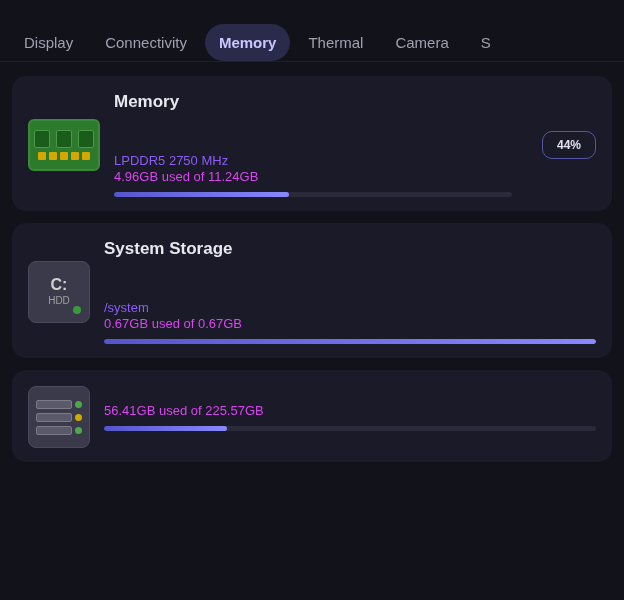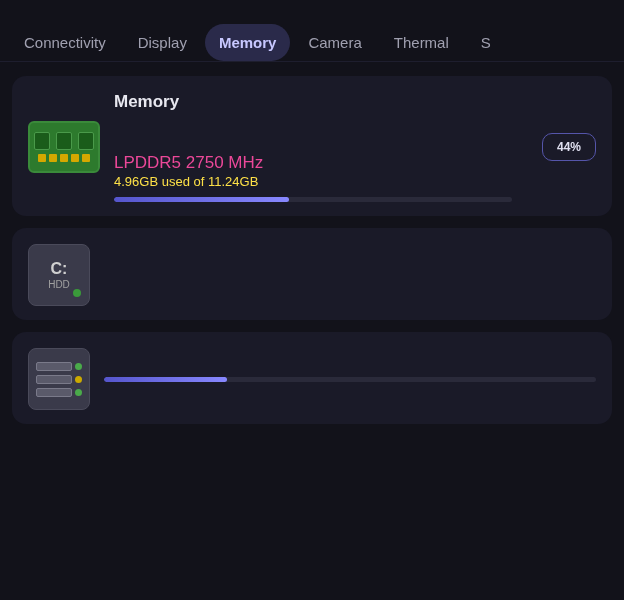--- a/index.html
+++ b/index.html
@@ -217,29 +217,29 @@
     }
 
     .card-title {
       font-size: 17px;
       font-weight: 700;
       color: #e8e8f0;
       margin-bottom: 2px;
     }
 
     .card-sub {
-      font-size: 17px;
-      color: #ec4899;
+      font-size: 13px;
+      color: #8b5cf6;
       margin-bottom: 1px;
       margin-top: 41px;
     }
 
     .card-usage {
       font-size: 13px;
-      color: #fde047;
+      color: #d946ef;
       margin-bottom: 8px;
     }
 
     
     .progress-bar-bg {
       height: 5px;
       background: #2a2a3a;
       border-radius: 3px;
       overflow: hidden;
       width: 100%;
@@ -270,25 +270,25 @@
 
 <div class="header">
   <span class="header-title"></span>
   <div class="header-icons">
     <button class="icon-btn"></button>
     <button class="icon-btn"></button>
   </div>
 </div>
 
 <div class="tab-bar" id="tab-bar">
+    <div class="tab">Display</div>
     <div class="tab">Connectivity</div>
-    <div class="tab">Display</div>
     <div class="tab active">Memory</div>
+    <div class="tab">Thermal</div>
     <div class="tab">Camera</div>
-    <div class="tab">Thermal</div>
     <div class="tab">S</div>
   </div>
 
 <div class="cards-container" id="cards-container">
     <div class="card">
 
         <div class="ram-icon">
           <div class="ram-chips">
             <div class="ram-chip"></div>
             <div class="ram-chip"></div>
@@ -312,36 +312,45 @@
       </div>
       <div class="pct-badge">44%</div>
     </div>
     <div class="card">
 
         <div class="hdd-icon">
           <span class="hdd-label">C:</span>
           <span class="hdd-sub">HDD</span>
           <div class="hdd-dot"></div>
         </div>
+      <div class="card-content">
+        <div class="card-title">System Storage</div>
+        <div class="card-sub">/system</div>
+        <div class="card-usage">0.67GB used of 0.67GB</div>
+        <div class="progress-bar-bg">
+          <div class="progress-bar-fill" style="width:100%"></div>
+        </div>
+      </div>
     </div>
     <div class="card">
 
         <div class="storage-icon">
           <div class="storage-row">
             <div class="storage-plate"></div>
             <div class="storage-dot-green"></div>
           </div>
           <div class="storage-row">
             <div class="storage-plate"></div>
             <div class="storage-dot-yellow"></div>
           </div>
           <div class="storage-row">
             <div class="storage-plate"></div>
             <div class="storage-dot-green"></div>
           </div>
         </div>
       <div class="card-content">
+        <div class="card-usage">56.41GB used of 225.57GB</div>
         <div class="progress-bar-bg">
           <div class="progress-bar-fill" style="width:25%"></div>
         </div>
       </div>
     </div>
   </div>
 
 </body></html>

